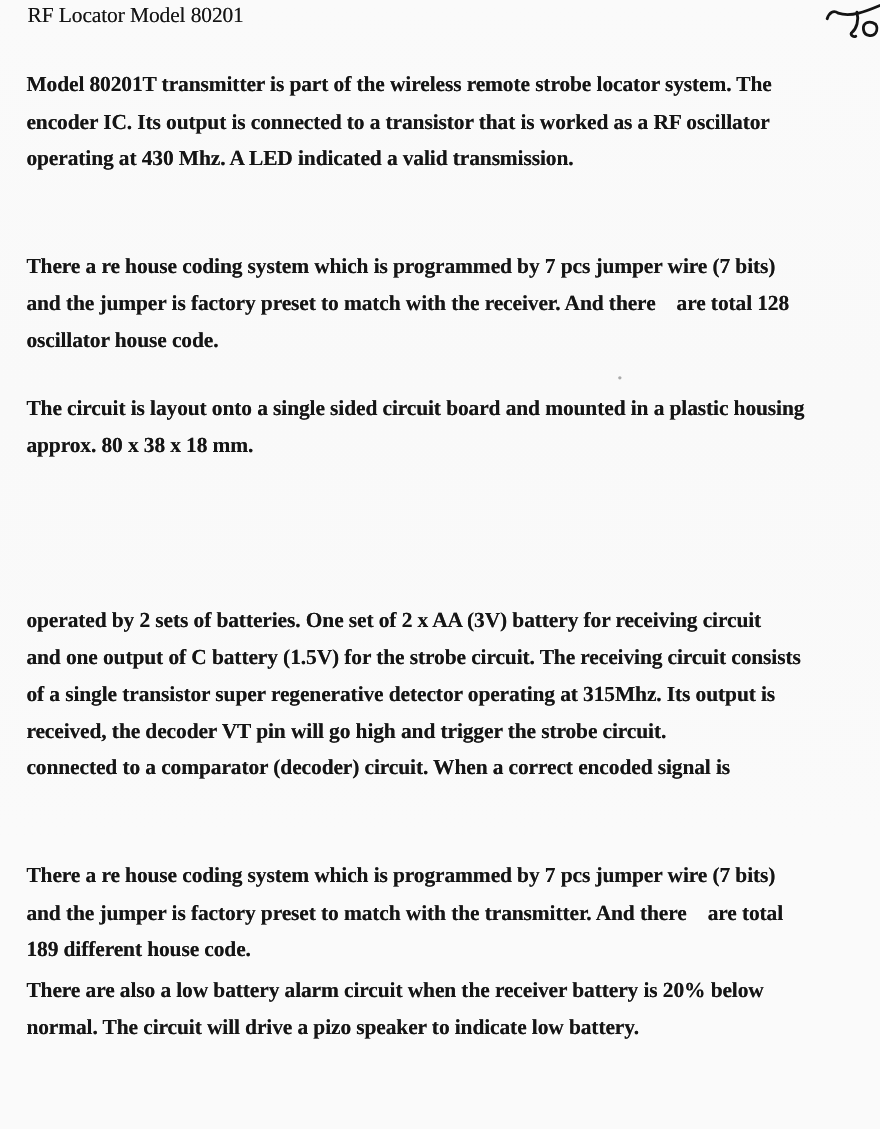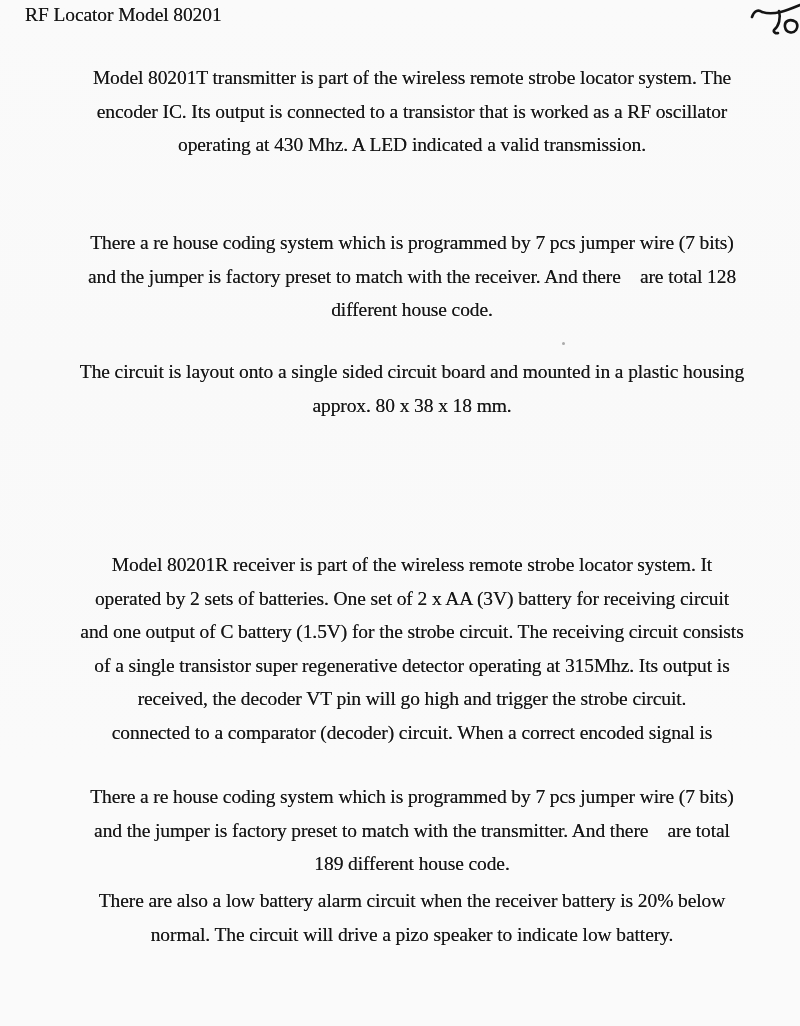--- a/index.html
+++ b/index.html
@@ -13,40 +13,40 @@
     background: #fafafa;
     font-family: "Liberation Serif", "DejaVu Serif", serif;
   }
   .page {
     position: relative;
     width: 800px;
     height: 762px;
     background:
       linear-gradient(180deg, #fafafa 0%, #f9f9f9 48%, #fafafa 100%);
     color: #151515;
-    text-align: center;
   }
   .doc-title {
     position: absolute;
     left: 25px;
     top: -2px;
     font-size: 19.5px;
     line-height: 33.5px;
     letter-spacing: -0.1px;
     white-space: pre;
     text-shadow: 0 0 0.6px rgba(0,0,0,0.65);
   }
   .para {
     position: absolute;
     left: 24px;
     right: 0;
     font-size: 19.5px;
     line-height: 33.5px;
     letter-spacing: -0.1px;
     text-shadow: 0 0 0.6px rgba(0,0,0,0.65);
+    font-weight: bold;
   }
   .para .line {
     white-space: pre;
     height: 33.5px;
   }
   .p0 { top: 61px; }
   .p1 { top: 226px; }
   .p2 { top: 355px; }
   .p3 { top: 548px; }
   .p4 { top: 780px; }
@@ -90,32 +90,31 @@
 
   <div class="para p0">
       <div class="line">Model 80201T transmitter is part of the wireless remote strobe locator system. The</div>
       <div class="line">encoder IC. Its output is connected to a transistor that is worked as a RF oscillator</div>
       <div class="line">operating at 430 Mhz. A LED indicated a valid transmission.</div>
     </div>
 
   <div class="para p1">
       <div class="line">There a re house coding system which is programmed by 7 pcs jumper wire (7 bits)</div>
       <div class="line">and the jumper is factory preset to match with the receiver. And there    are total 128</div>
-      <div class="line">different house code.</div>
+      <div class="line">oscillator house code.</div>
     </div>
 
   <div class="para p2">
       <div class="line">The circuit is layout onto a single sided circuit board and mounted in a plastic housing</div>
       <div class="line">approx. 80 x 38 x 18 mm.</div>
     </div>
 
   <div class="speck"></div>
 
   <div class="para p3">
-      <div class="line">Model 80201R receiver is part of the wireless remote strobe locator system. It</div>
       <div class="line">operated by 2 sets of batteries. One set of 2 x AA (3V) battery for receiving circuit</div>
       <div class="line">and one output of C battery (1.5V) for the strobe circuit. The receiving circuit consists</div>
       <div class="line">of a single transistor super regenerative detector operating at 315Mhz. Its output is</div>
       <div class="line">received, the decoder VT pin will go high and trigger the strobe circuit.</div>
       <div class="line">connected to a comparator (decoder) circuit. When a correct encoded signal is</div>
     </div>
 
   <div class="para p4">
       <div class="line">There a re house coding system which is programmed by 7 pcs jumper wire (7 bits)</div>
       <div class="line">and the jumper is factory preset to match with the transmitter. And there    are total</div>

